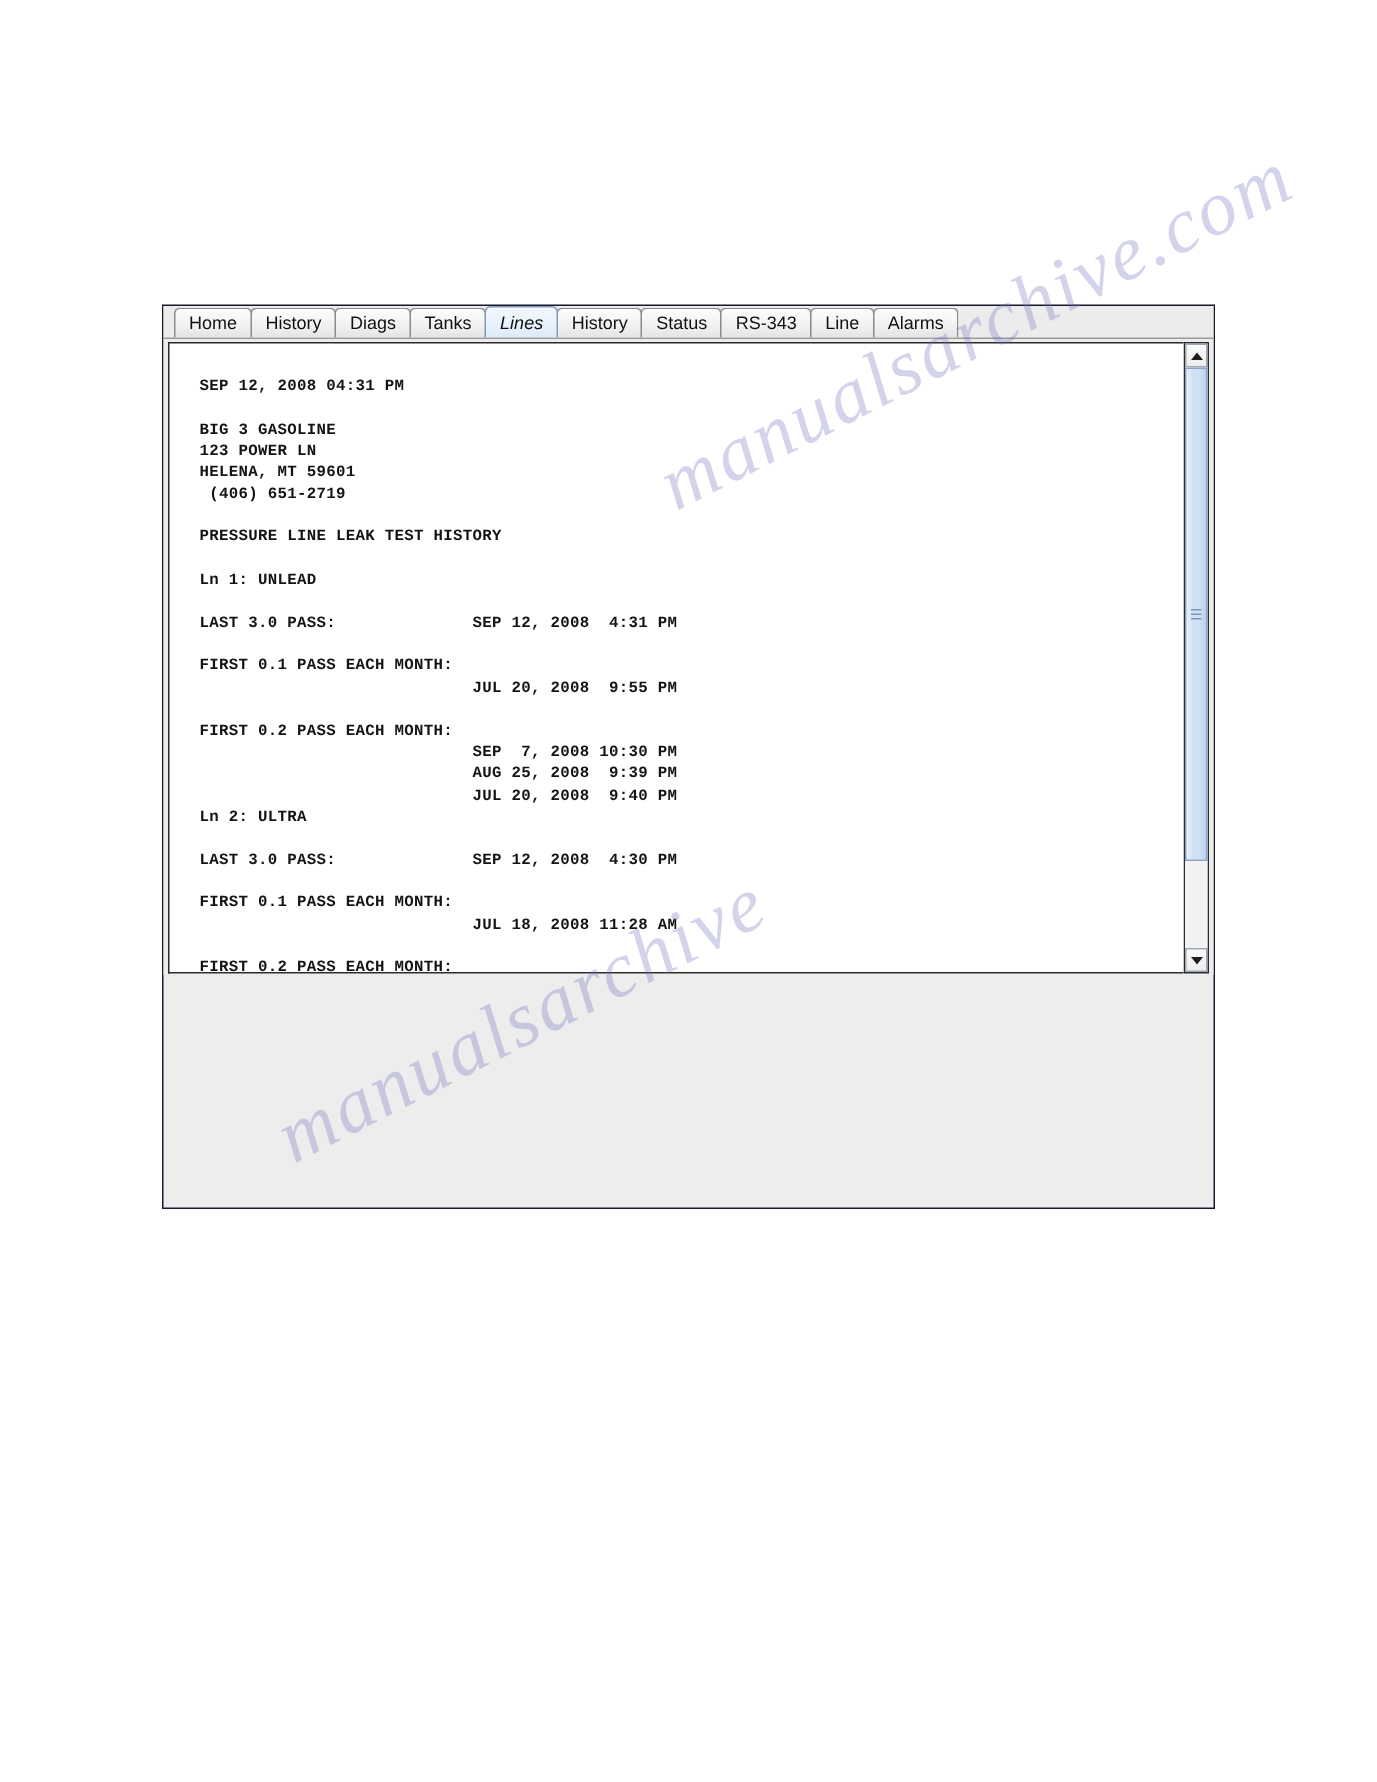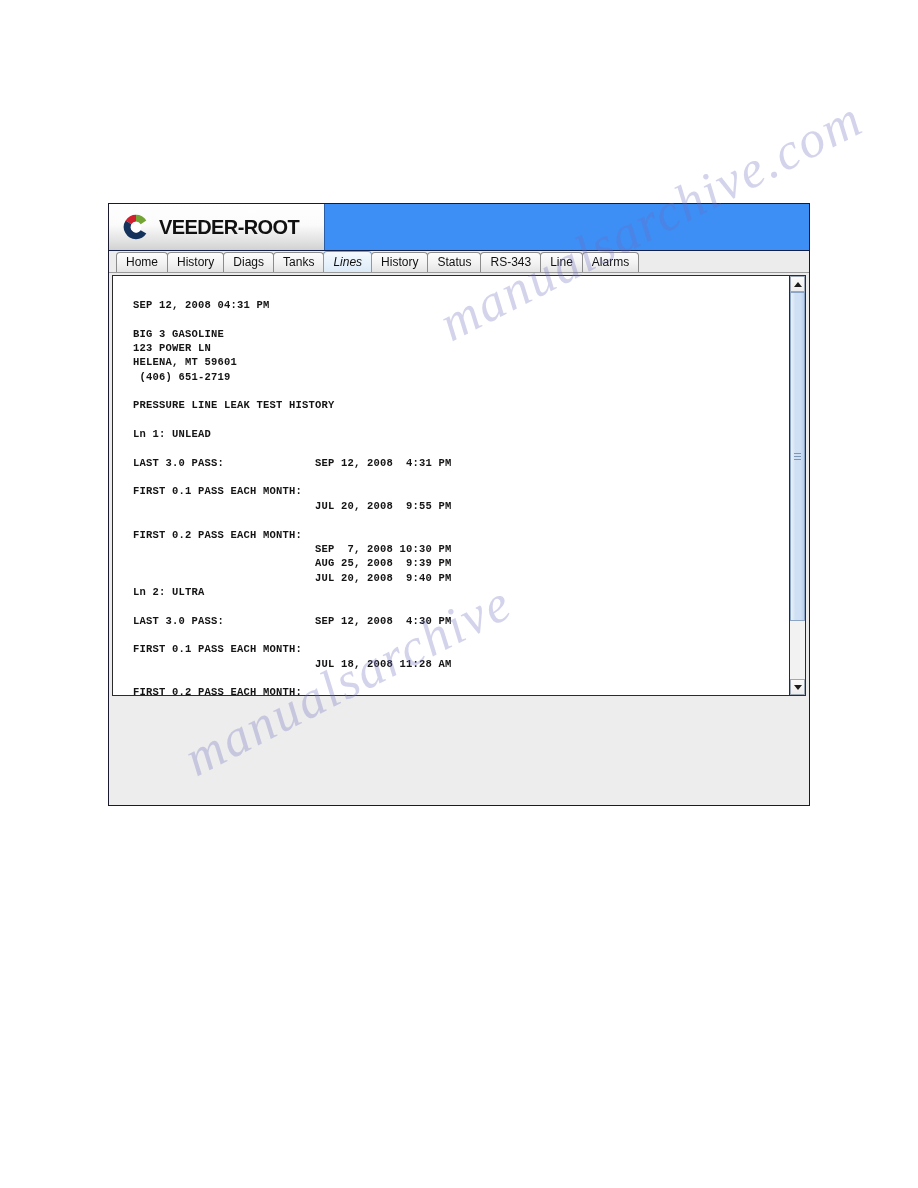--- a/index.html
+++ b/index.html
@@ -278,33 +278,20 @@
 
 <div id="page">
 
   <div class="watermark">
     <div class="wm-text wm-1">manualsarchive.com</div>
     <div class="wm-text wm-2">manualsarchive</div>
   </div>
 
   <div id="app-window">
 
-    <div class="header-bar">
-      <div class="logo-plate">
-        <div class="vr-mark">
-          <svg viewBox="0 0 64 64" width="30" height="30" aria-hidden="true">
-            <path d="M32 6 A26 26 0 0 0 10 18 L22 26 A12 12 0 0 1 32 20 Z" fill="#d0202f"></path>
-            <path d="M32 6 A26 26 0 0 1 54 18 L42 26 A12 12 0 0 0 32 20 Z" fill="#74a433"></path>
-            <path d="M10 18 A26 26 0 0 0 32 58 A26 26 0 0 0 54 46 L42 39 A12 12 0 0 1 22 26 Z" fill="#14325c"></path>
-            <circle cx="32" cy="33" r="11" fill="#ffffff"></circle>
-          </svg>
-        </div>
-        <div class="vr-wordmark">VEEDER-ROOT</div>
-      </div>
-    </div>
 
     <div class="tab-strip">
       <div class="tab">Home</div>
       <div class="tab">History</div>
       <div class="tab">Diags</div>
       <div class="tab">Tanks</div>
       <div class="tab active">Lines</div>
       <div class="tab">History</div>
       <div class="tab">Status</div>
       <div class="tab">RS-343</div>

